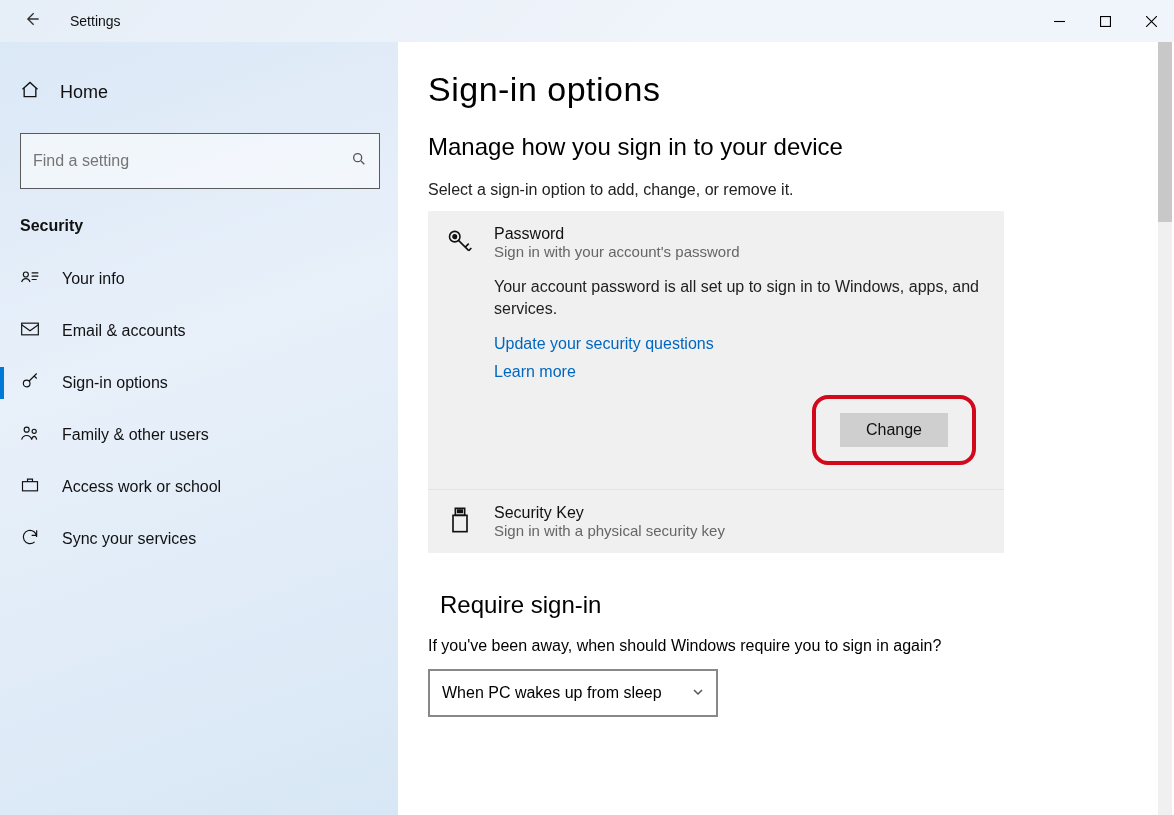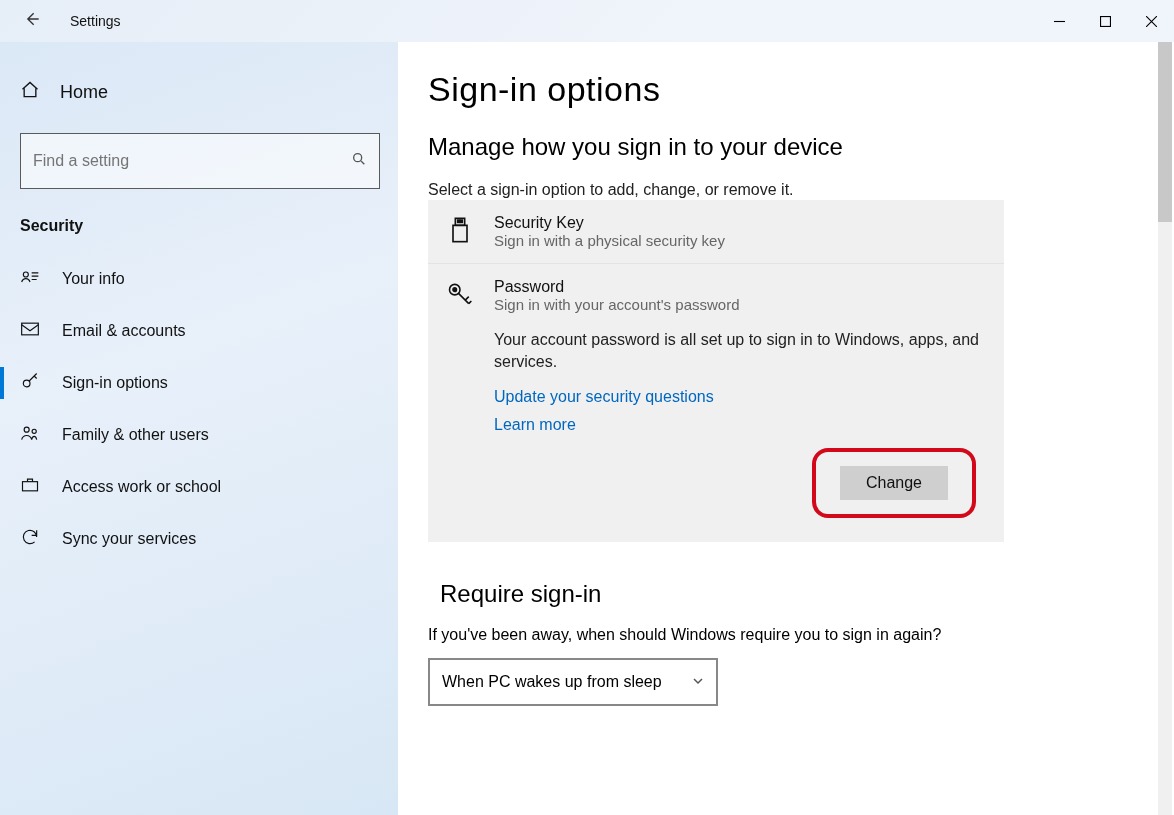--- a/index.html
+++ b/index.html
@@ -63,21 +63,21 @@
     content:""; position:absolute; left:0; top:10px; bottom:10px;
     width: 4px; background:#0078d7;
   }
 
   
   .content {
     flex:1; padding: 28px 30px 0 30px; overflow:auto; position:relative;
   }
   .page-title { font-size: 34px; font-weight: 400; letter-spacing: .5px; margin-bottom: 24px; }
   .section-title { font-size: 24px; font-weight: 400; margin-top: 4px; margin-bottom: 20px; }
-  .sub-desc { font-size: 16px; color:#222; margin-bottom: 1px; }
+  .sub-desc { font-size: 16px; color:#222; margin-bottom: 12px; }
 
   .option-panel { width: 576px; }
   .option {
     background:#f0f0f0; padding: 14px 18px;
     border-top: 1px solid rgba(0,0,0,0.05);
   }
   .option:first-child { border-top: none; }
   .option-head { display:flex; gap: 20px; align-items:flex-start; }
   .option-head svg { width: 28px; height: 28px; flex-shrink:0; margin-top:2px; }
   .opt-title { font-size: 16px; color:#111; }
@@ -239,65 +239,65 @@
   <main class="content">
     <div class="scroll-track"></div>
     <div class="scroll-thumb"></div>
 
     <h1 class="page-title">Sign-in options</h1>
 
     <h2 class="section-title">Manage how you sign in to your device</h2>
     <p class="sub-desc">Select a sign-in option to add, change, or remove it.</p>
 
     <div class="option-panel">
+
+      <div class="option expanded">
+        <div class="option-head">
+          <span>
+            <svg viewBox="0 0 32 32" fill="none" stroke="#111" stroke-width="1.8">
+              <circle cx="10" cy="11" r="6"></circle>
+                <circle cx="10" cy="11" r="2" fill="#111"></circle>
+              <path d="M14 15l12 12M22 23l4-4M26 27l3-3"></path>
+            </svg>
+          </span>
+          <div>
+            <div class="opt-title">Password</div>
+            <div class="opt-sub">Sign in with your account's password</div>
+          </div>
+        </div>
+
+        <div class="opt-body">
+          <p>Your account password is all set up to sign in to Windows, apps, and services.</p>
+          <a>Update your security questions</a>
+          <a>Learn more</a>
+        </div>
+
+        <div class="change-row">
+          <span class="highlight-ring">
+            <button class="change-btn">Change</button>
+          </span>
+        </div>
+      </div>
 
       <div class="option">
         <div class="option-head">
           <span>
             <svg viewBox="0 0 24 24" fill="none" stroke="#111" stroke-width="1.4">
               <rect x="8" y="2" width="8" height="6"></rect>
                 <rect x="6" y="8" width="12" height="14"></rect>
               <rect x="10" y="3.5" width="1.5" height="2" fill="#111"></rect>
                 <rect x="12.5" y="3.5" width="1.5" height="2" fill="#111"></rect>
             </svg>
           </span>
           <div>
             <div class="opt-title">Security Key</div>
             <div class="opt-sub">Sign in with a physical security key</div>
           </div>
         </div>
       </div>
-
-      <div class="option expanded">
-        <div class="option-head">
-          <span>
-            <svg viewBox="0 0 32 32" fill="none" stroke="#111" stroke-width="1.8">
-              <circle cx="10" cy="11" r="6"></circle>
-                <circle cx="10" cy="11" r="2" fill="#111"></circle>
-              <path d="M14 15l12 12M22 23l4-4M26 27l3-3"></path>
-            </svg>
-          </span>
-          <div>
-            <div class="opt-title">Password</div>
-            <div class="opt-sub">Sign in with your account's password</div>
-          </div>
-        </div>
-
-        <div class="opt-body">
-          <p>Your account password is all set up to sign in to Windows, apps, and services.</p>
-          <a>Update your security questions</a>
-          <a>Learn more</a>
-        </div>
-
-        <div class="change-row">
-          <span class="highlight-ring">
-            <button class="change-btn">Change</button>
-          </span>
-        </div>
-      </div>
     </div>
 
     <h2 class="require-title">Require sign-in</h2>
     <p class="require-desc">If you've been away, when should Windows require you to sign in again?</p>
 
     <div class="combo">
       <span>When PC wakes up from sleep</span>
       <span>
         <svg viewBox="0 0 12 12" fill="none" stroke="#555" stroke-width="1.5">
             <path d="M2 4l4 4 4-4"></path>

